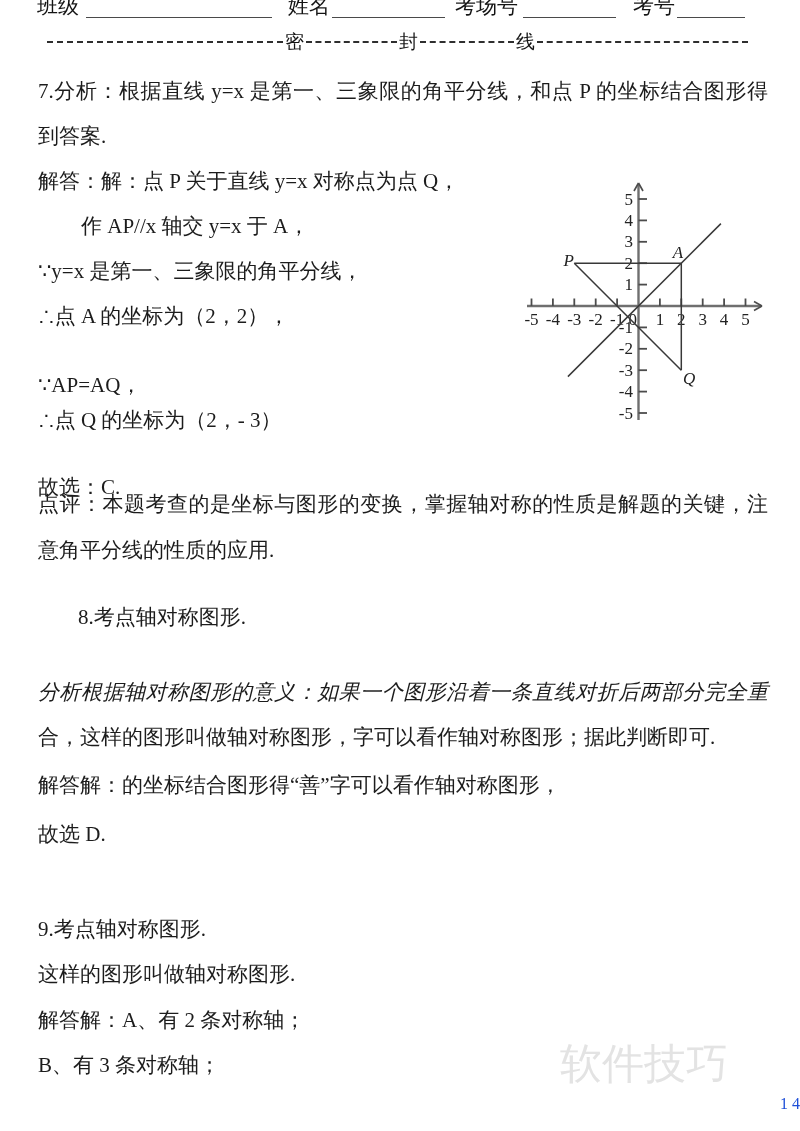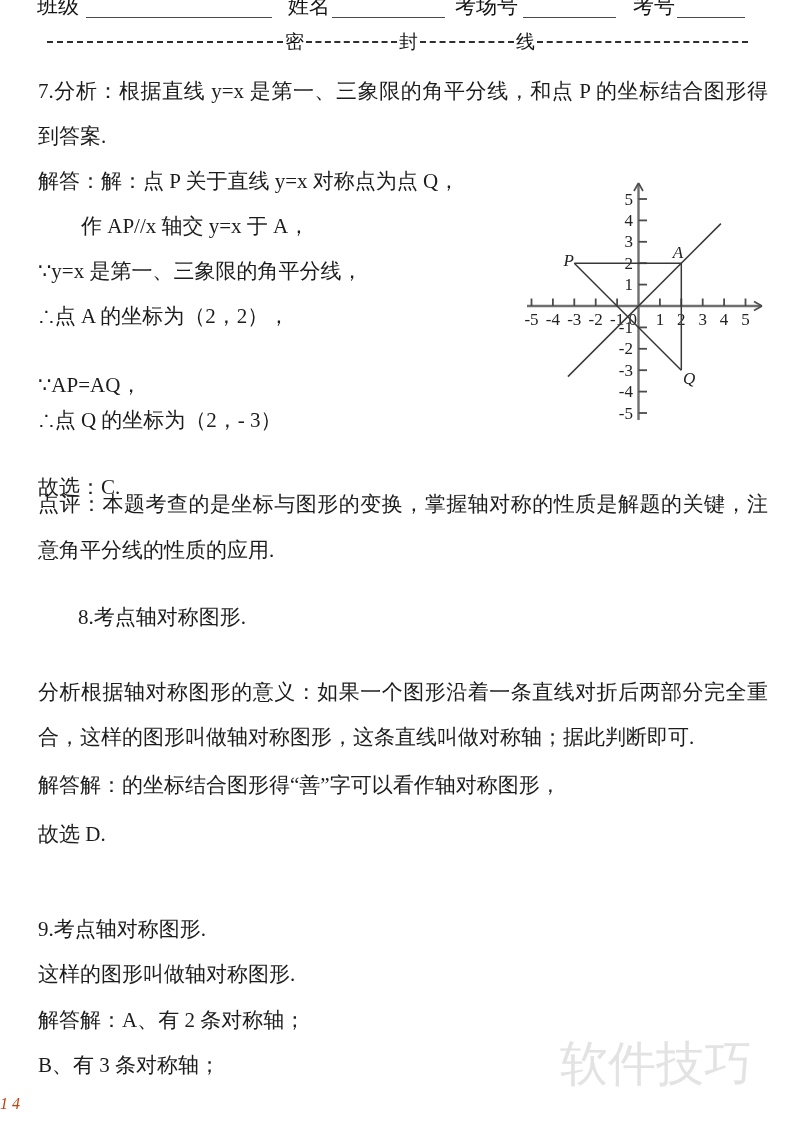--- a/index.html
+++ b/index.html
@@ -26,23 +26,23 @@
   
   .tline{position:absolute;left:38px;width:730px;font-size:21px;line-height:26px;
          color:#1c1c1c;white-space:pre;}
   .tline.just{white-space:normal;text-align:justify;text-align-last:justify;}
 
   
   .figure{position:absolute;left:512px;top:178px;width:258px;height:250px;}
   .figure svg{display:block}
 
   
-  .pagenum{position:absolute;top:1095px;left:0;width:800px;text-align:left;
-           font-size:16px;color:#c2410c;white-space:pre;font-style:italic;}
-  .watermark{position:absolute;top:1034px;left:560px;font-size:48px;line-height:60px;
+  .pagenum{position:absolute;top:1095px;left:0;width:800px;text-align:right;
+           font-size:16px;color:#1d4ed8;white-space:pre;}
+  .watermark{position:absolute;top:1034px;left:560px;font-size:42px;line-height:60px;
              font-family:"Liberation Sans","DejaVu Sans",sans-serif;
              color:#e3e3e3;z-index:0;white-space:nowrap;}
   .content-layer{position:absolute;inset:0;z-index:1;}
 </style>
 </head>
 <body>
 
 <div class="page">
 
   <div class="watermark">软件技巧</div>
@@ -74,22 +74,22 @@
         <div class="tline" style="top: 168px;">解答：解：点 P 关于直线 y=x 对称点为点 Q，</div>
         <div class="tline" style="top: 213px; margin-left: 43px;">作 AP//x 轴交 y=x 于 A，</div>
         <div class="tline" style="top: 258px;">∵y=x 是第一、三象限的角平分线，</div>
         <div class="tline" style="top: 303px;">∴点 A 的坐标为（2，2），</div>
         <div class="tline" style="top: 348px; margin-top: 24px;">∵AP=AQ，</div>
         <div class="tline" style="top: 407px;">∴点 Q 的坐标为（2，- 3）</div>
         <div class="tline" style="top: 443px; margin-top: 31px;">故选：C.</div>
         <div class="tline just" style="top: 491px;">点评：本题考查的是坐标与图形的变换，掌握轴对称的性质是解题的关键，注</div>
         <div class="tline" style="top: 537px;">意角平分线的性质的应用.</div>
         <div class="tline" style="top: 604px; margin-left: 40px;">8.考点轴对称图形.</div>
-        <div class="tline just" style="top: 679px;">分析根据轴对称图形的意义：如果一个图形沿着一条直线对折后两部分完全重</div>
-        <div class="tline" style="top: 724px;">合，这样的图形叫做轴对称图形，这条直线叫做对称轴；据此判断即可.</div>
+        <div class="tline just" style="top: 679px; font-style: italic;">分析根据轴对称图形的意义：如果一个图形沿着一条直线对折后两部分完全重</div>
+        <div class="tline" style="top: 724px;">合，这样的图形叫做轴对称图形，字可以看作轴对称图形；据此判断即可.</div>
         <div class="tline" style="top: 772px;">解答解：的坐标结合图形得“善”字可以看作轴对称图形，</div>
         <div class="tline" style="top: 821px;">故选 D.</div>
         <div class="tline" style="top: 916px;">9.考点轴对称图形.</div>
         <div class="tline" style="top: 961px;">这样的图形叫做轴对称图形.</div>
         <div class="tline" style="top: 1007px;">解答解：A、有 2 条对称轴；</div>
         <div class="tline" style="top: 1052px;">B、有 3 条对称轴；</div>
       </div>
 
     <div class="figure">
       <svg width="258" height="250" viewBox="0 0 258 250">

